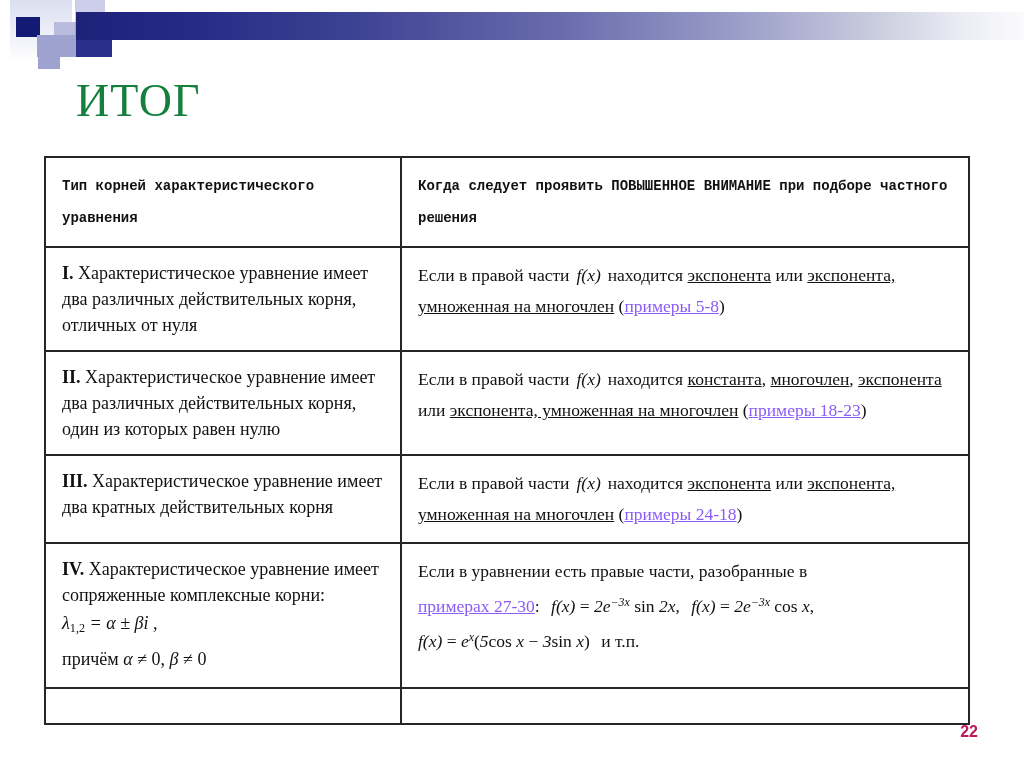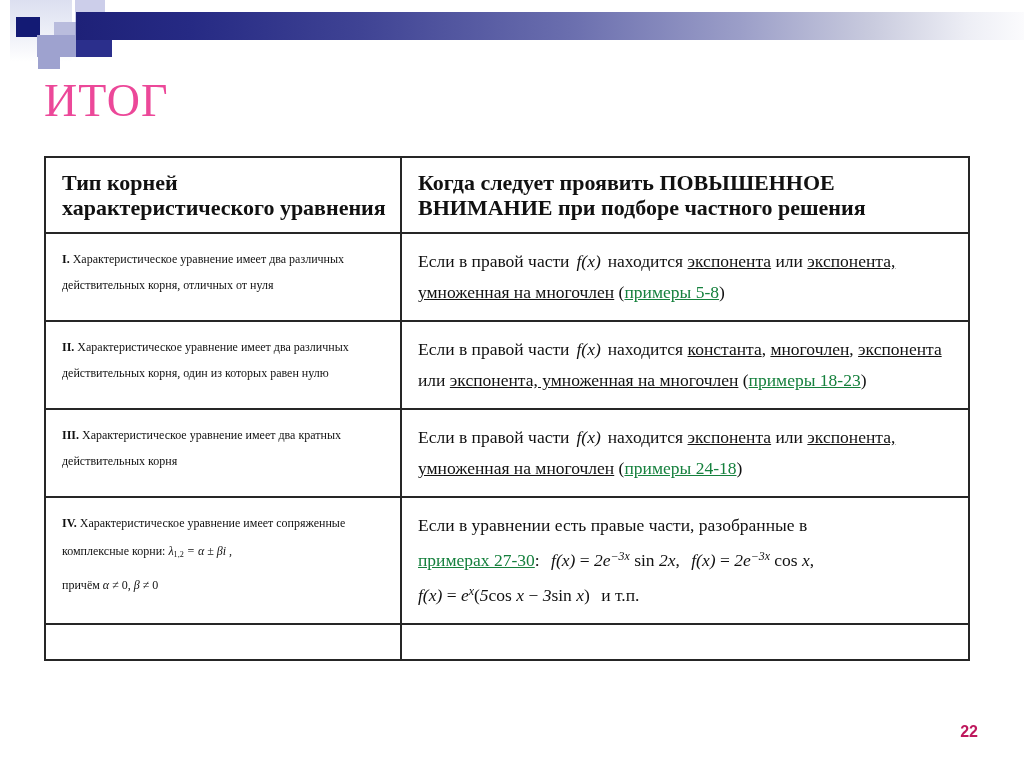--- a/index.html
+++ b/index.html
@@ -42,26 +42,26 @@
   }
   .sq-navy   { background: #131a74; }
   .sq-mid    { background: #2b2f8c; }
   .sq-lilac  { background: #9ea2cf; }
   .sq-pale   { background: #b9bcdd; }
   .sq-paler  { background: #ccceea; }
 
   
   #page-title {
     position: absolute;
-    left: 44px;
+    left: 76px;
     top: 74px;
     font-family: "Liberation Serif", "DejaVu Serif", serif;
     font-size: 46px;
     line-height: 54px;
-    color: #ec4899;
+    color: #15803d;
     letter-spacing: 1px;
     white-space: nowrap;
   }
 
   
   #results-table {
     position: absolute;
     left: 44px;
     top: 156px;
     width: 924px;
@@ -74,25 +74,26 @@
 
   #results-table td {
     border: 2px solid #262626;
     vertical-align: top;
     padding: 12px 14px 12px 16px;
     color: #111111;
   }
 
   .th-cell {
     font-weight: bold;
-    font-size: 22px;
-    line-height: 25px;
+    font-size: 14px;
+    line-height: 32px;
+    font-family: Liberation Mono, monospace;
   }
   .left-cell {
-    font-size: 12px;
+    font-size: 18px;
     line-height: 26px;
   }
   .left-cell .rn {
     font-weight: bold;
   }
   .right-cell {
     font-size: 17.5px;
     line-height: 31px;
   }
   .right-cell .ln,
@@ -104,21 +105,21 @@
   
   .stub-cell {
     height: 10px;
     padding: 0;
     border-bottom: none;
   }
 
   
   .u { text-decoration: underline; }
   .lnk {
-    color: #15803d;
+    color: #8b5cf6;
     text-decoration: underline;
   }
   .mth {
     font-family: "Liberation Serif", "DejaVu Serif", serif;
     font-style: italic;
     white-space: nowrap;
   }
   .mth .up { font-style: normal; }
   .sub {
     font-size: 0.68em;

